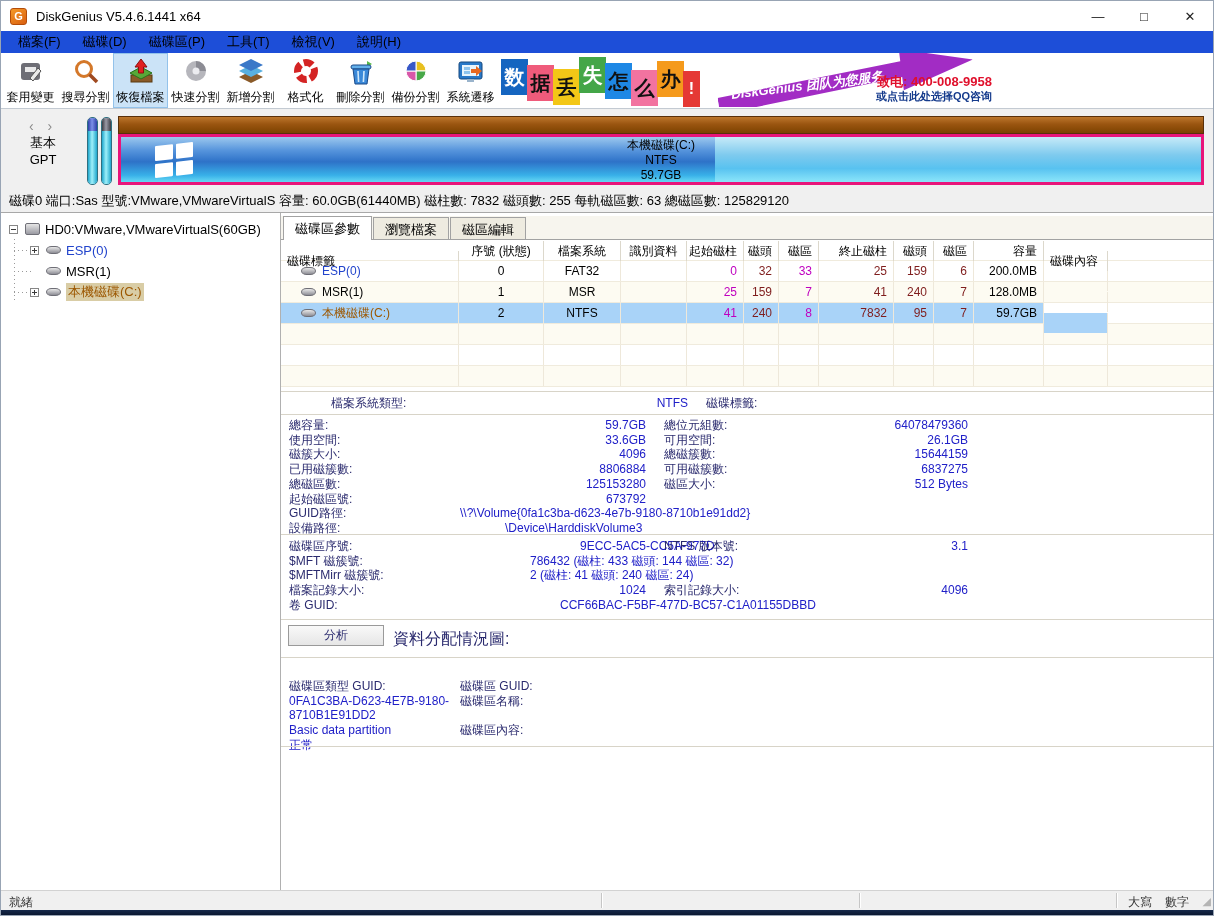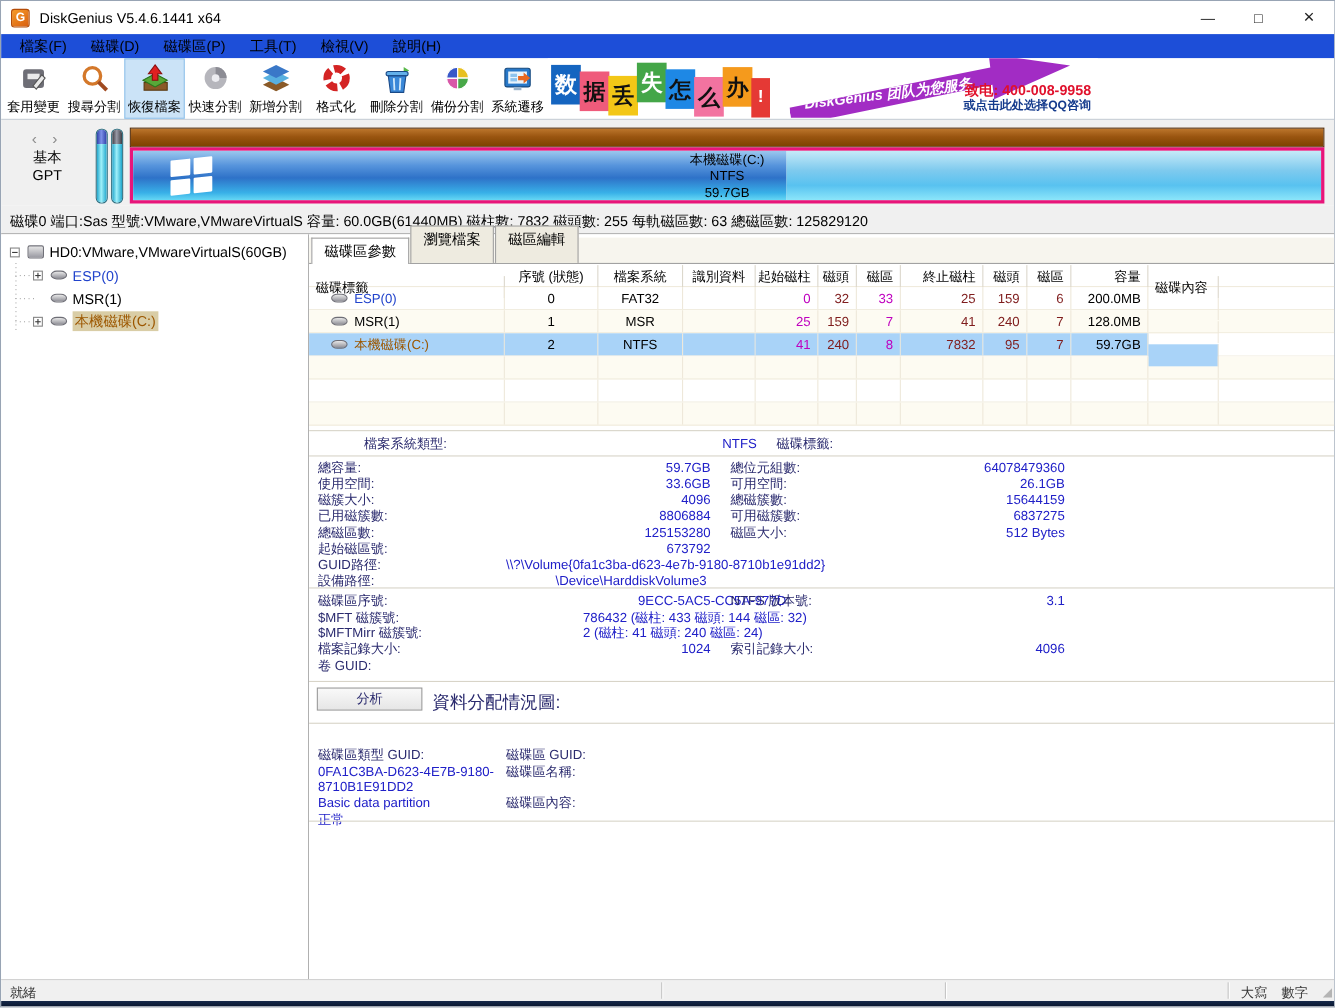--- a/index.html
+++ b/index.html
@@ -74,21 +74,21 @@
   .part-icon{width:15px;height:8px;background:linear-gradient(180deg,#e8e8e8,#8e8e96);border:1px solid #6e6e76;border-radius:45%/60%;flex:none;}
   .tree-label{margin-left:5px;white-space:nowrap;}
   .tree-label.sel{background:#d9cda6;color:#9c5700;padding:0 2px;}
   .tl-blue{color:#2244cc;} .tl-black{color:#000;}
   .tree-vline{position:absolute;left:13px;top:26px;width:1px;height:63px;background-image:linear-gradient(#9a9a9a 30%,transparent 30%);background-size:1px 4px;}
   .tree-stub{position:absolute;height:1px;background-image:linear-gradient(90deg,#9a9a9a 30%,transparent 30%);background-size:4px 1px;}
 
   .content{position:relative;flex:1;background:#fff;}
   
   .tab-bar{position:absolute;top:3px;left:0;right:0;height:24px;border-bottom:1px solid #a2a2a2;display:flex;align-items:flex-end;padding-left:2px;background:#f7f5ee;}
-  .tab{height:34px;padding:3px 11px 0 11px;font-size:13px;border:1px solid #a2a2a2;border-bottom:none;background:#eeebe0;margin-right:1px;color:#000;}
+  .tab{height:22px;padding:3px 11px 0 11px;font-size:13px;border:1px solid #a2a2a2;border-bottom:none;background:#eeebe0;margin-right:1px;color:#000;}
   .tab.active{height:24px;background:#fff;position:relative;z-index:2;margin-bottom:-1px;}
 
   
   .ptable{position:absolute;top:28px;left:0;right:0;font-size:12px;color:#000;}
   .prow{display:grid;grid-template-columns:178px 85px 77px 66px 57px 35px 40px 75px 40px 40px 70px 64px 1fr;height:21px;align-items:center;}
   .prow>div{height:100%;display:flex;align-items:center;border-right:1px solid #eee8da;overflow:hidden;white-space:nowrap;}
   .prow>div:last-child{border-right:none;}
   .phead{height:20px;border-bottom:1px solid #c6c2b4;}
   .phead>div{border-right:1px solid #dcd8cc;color:#000;}
   .c{justify-content:center;} .r{justify-content:flex-end;padding-right:6px;} .l{padding-left:6px;margin-top:20px;}
@@ -521,20 +521,21 @@
           <span class="dl">$MFT 磁簇號:</span>
             <span class="dv spanL pl70">786432 (磁柱: 433 磁頭: 144 磁區: 32)</span>
           <span class="dl">$MFTMirr 磁簇號:</span>
             <span class="dv spanL pl70">2 (磁柱: 41 磁頭: 240 磁區: 24)</span>
           <span class="dl">檔案記錄大小:</span>
             <span class="dv">1024</span>
             <span></span>
             <span class="dl">索引記錄大小:</span>
             <span class="dv2">4096</span>
           <span class="dl">卷 GUID:</span>
+            <span class="dv spanL pl100">CCF66BAC-F5BF-477D-BC57-C1A01155DBBD</span>
         </div>
       </div>
       <div class="sep" style="top:406px;"></div>
 
       <div class="analyze-row" style="top:410px;">
         <div class="analyze-btn">分析</div>
         <div class="analyze-label">資料分配情況圖:</div>
       </div>
       <div class="sep" style="top:444px;"></div>
 

